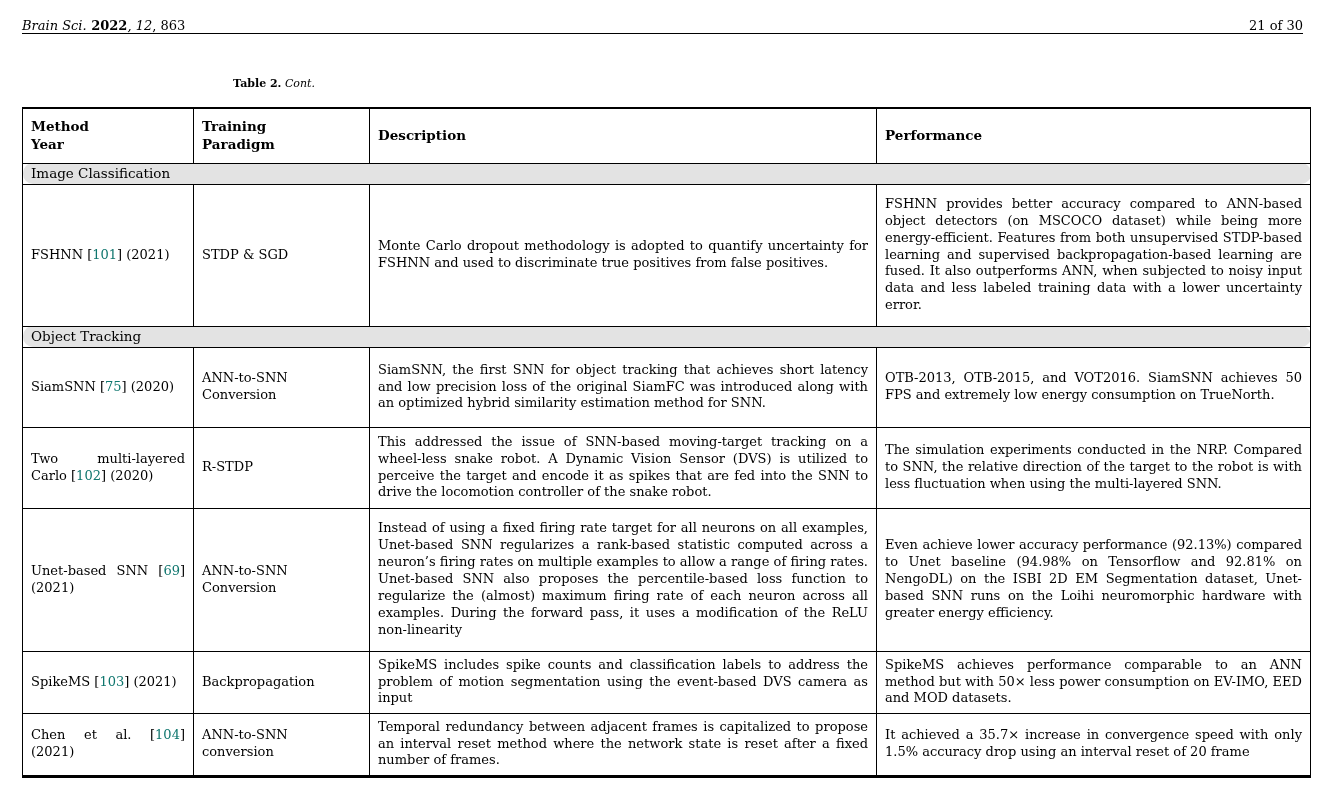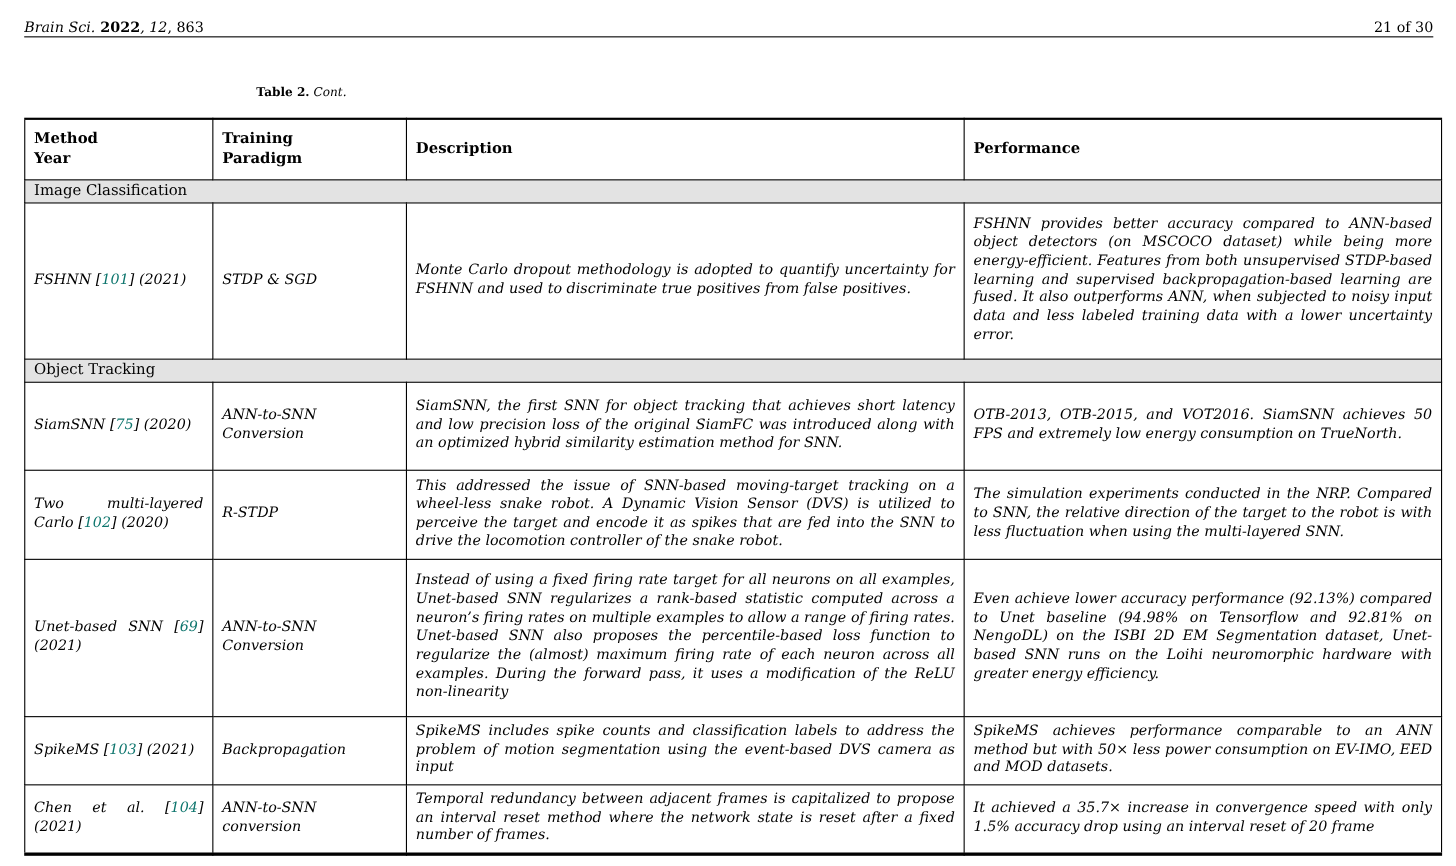--- a/index.html
+++ b/index.html
@@ -65,22 +65,23 @@
     font-weight: bold;
     padding: 2px 8px;
     font-size: 13.5px;
   }
   tr.head-row { height: 55px; }
   tr.section-row td {
     background: #e3e3e3;
     padding: 1px 8px;
     font-size: 13.5px;
     height: 18px;
+    border-radius: 10px;
   }
-  td.cell-justify { text-align: justify; font-style: italic; }
+  td.cell-justify { text-align: justify; }
   tr.row-fshnn  { height: 142px; }
   tr.row-siam   { height: 80px; }
   tr.row-two    { height: 81px; }
   tr.row-unet   { height: 143px; }
   tr.row-spikems{ height: 62px; }
   tr.row-chen   { height: 63px; }
   a.cite {
     color: #0f766e;
     text-decoration: none;
     cursor: pointer;

